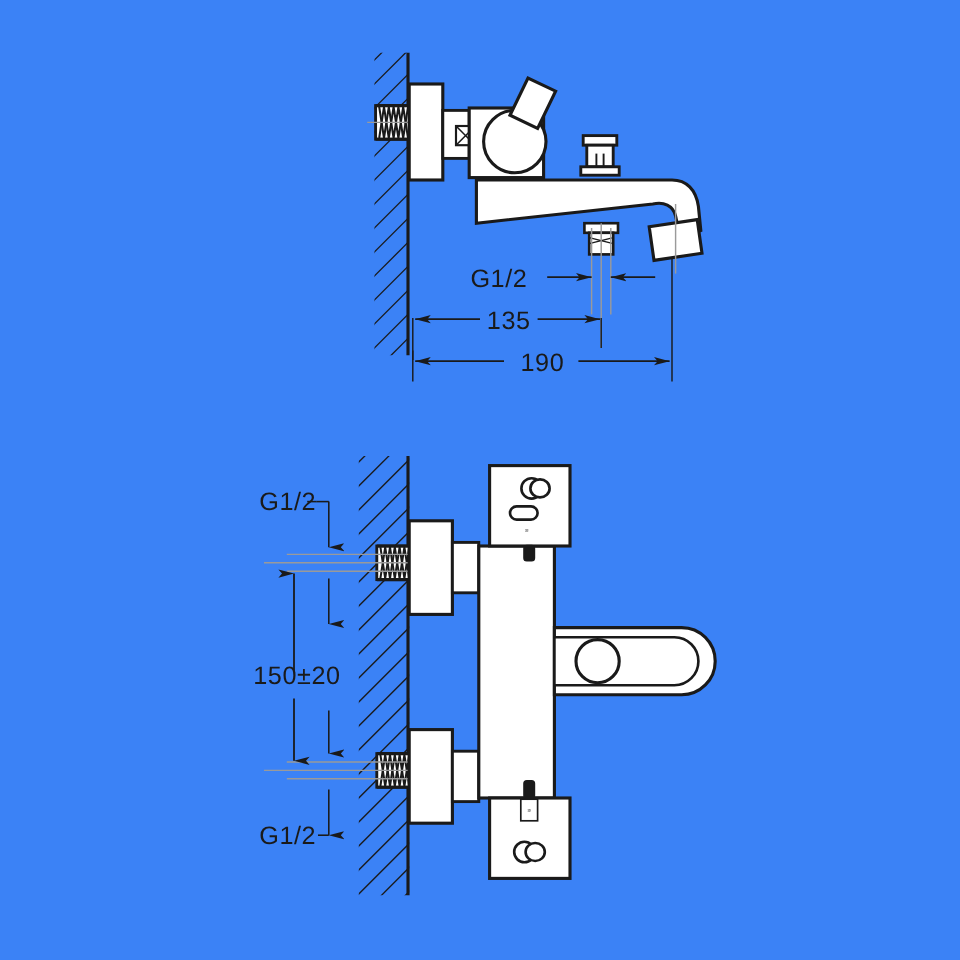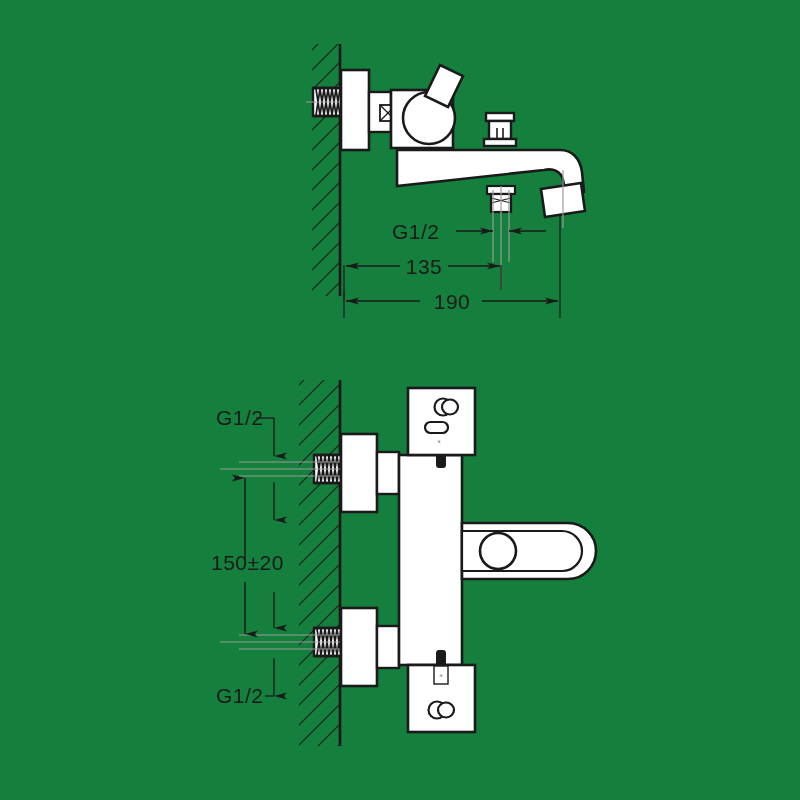--- a/index.html
+++ b/index.html
@@ -10,21 +10,21 @@
   body {
     width: 800px;
     height: 800px;
     font-family: "Liberation Sans", sans-serif;
     overflow: hidden;
   }
   #drawing-root {
     position: relative;
     width: 800px;
     height: 800px;
-    background: #15803d;
+    background: #3b82f6;
   }
   svg#tech-drawing {
     display: block;
     width: 800px;
     height: 800px;
   }
   .dim-text {
     font-family: "Liberation Sans", sans-serif;
     font-size: 21px;
     fill: #1a1a1a;

